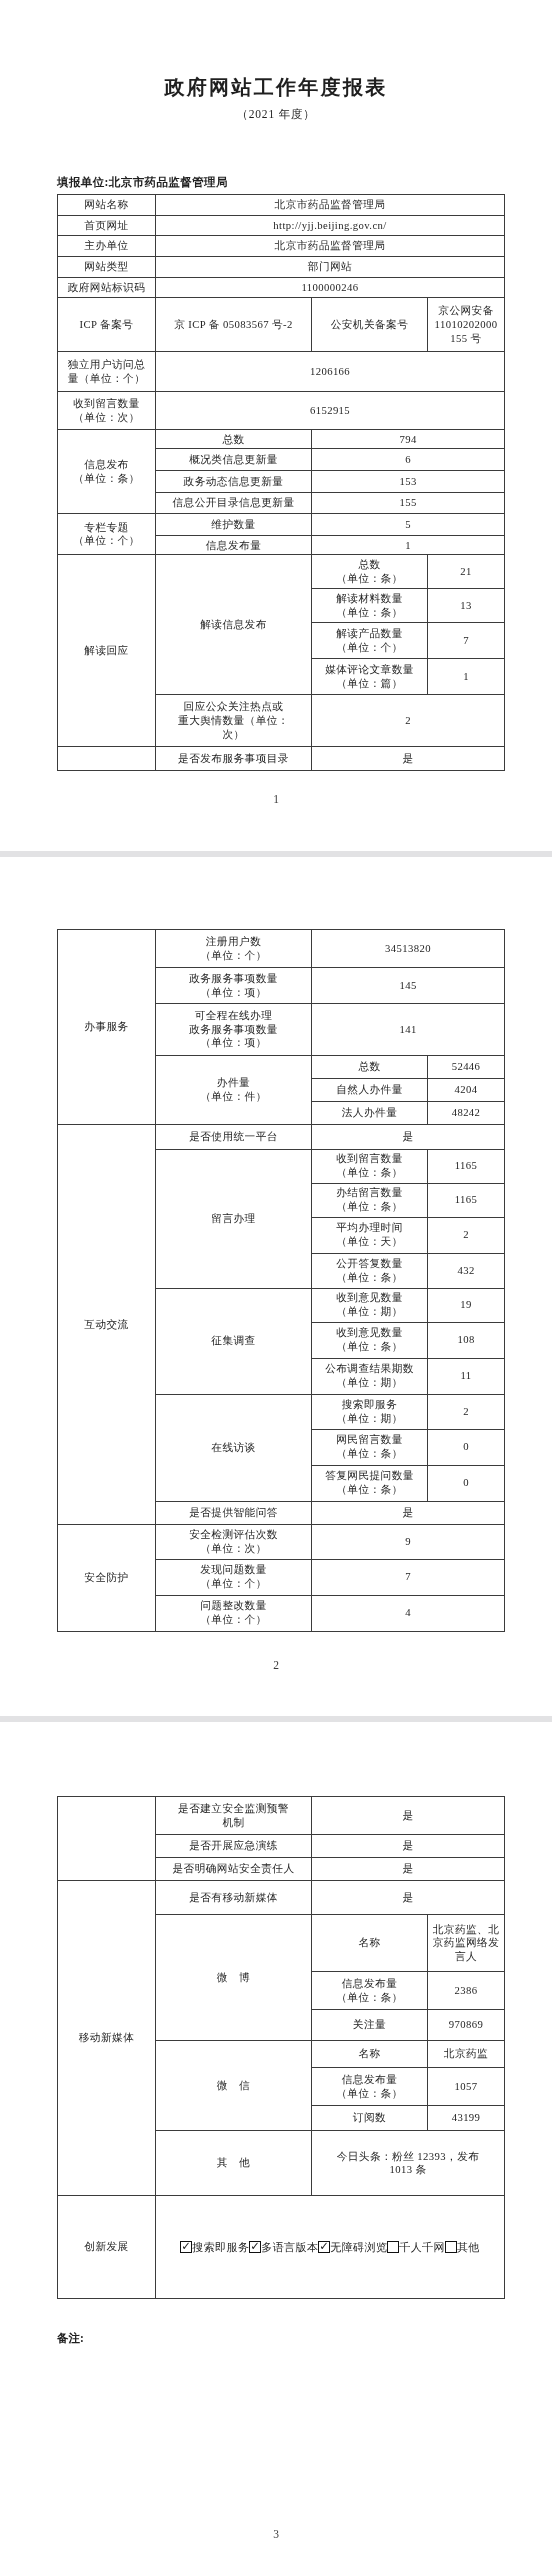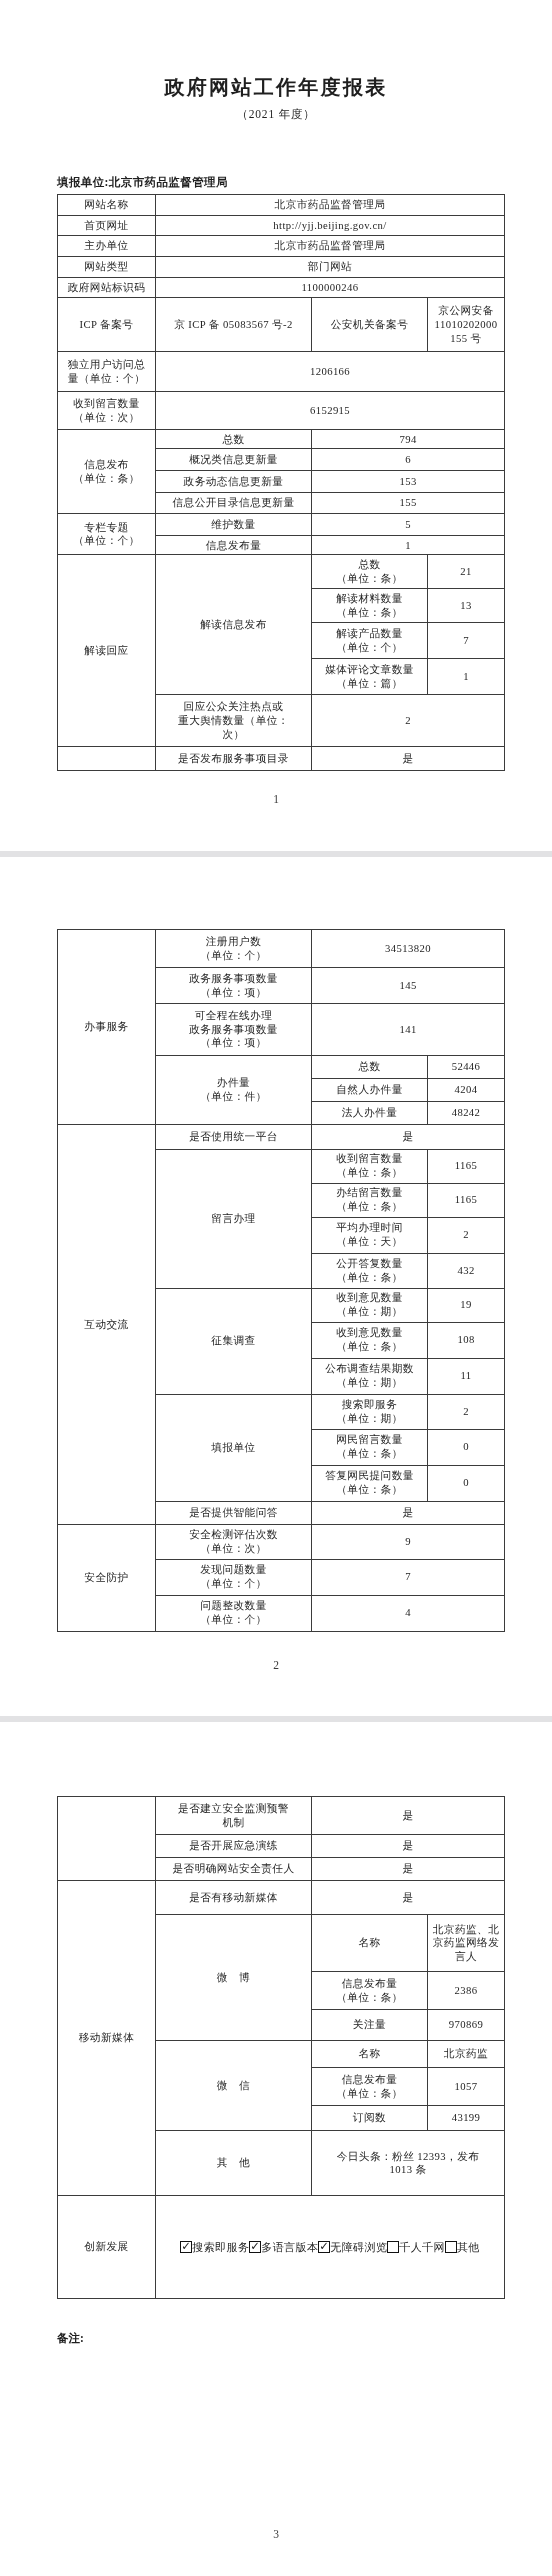--- a/index.html
+++ b/index.html
@@ -277,21 +277,21 @@
       <td>收到意见数量
 （单位：条）</td>
       <td>108</td>
     </tr>
     <tr style="height:36px">
       <td>公布调查结果期数
 （单位：期）</td>
       <td>11</td>
     </tr>
     <tr style="height:35px">
-      <td rowspan="3">填报单位</td>
+      <td rowspan="3">在线访谈</td>
       <td>搜索即服务
 （单位：期）</td>
       <td>2</td>
     </tr>
     <tr style="height:36px">
       <td>网民留言数量
 （单位：条）</td>
       <td>0</td>
     </tr>
     <tr style="height:36px">

